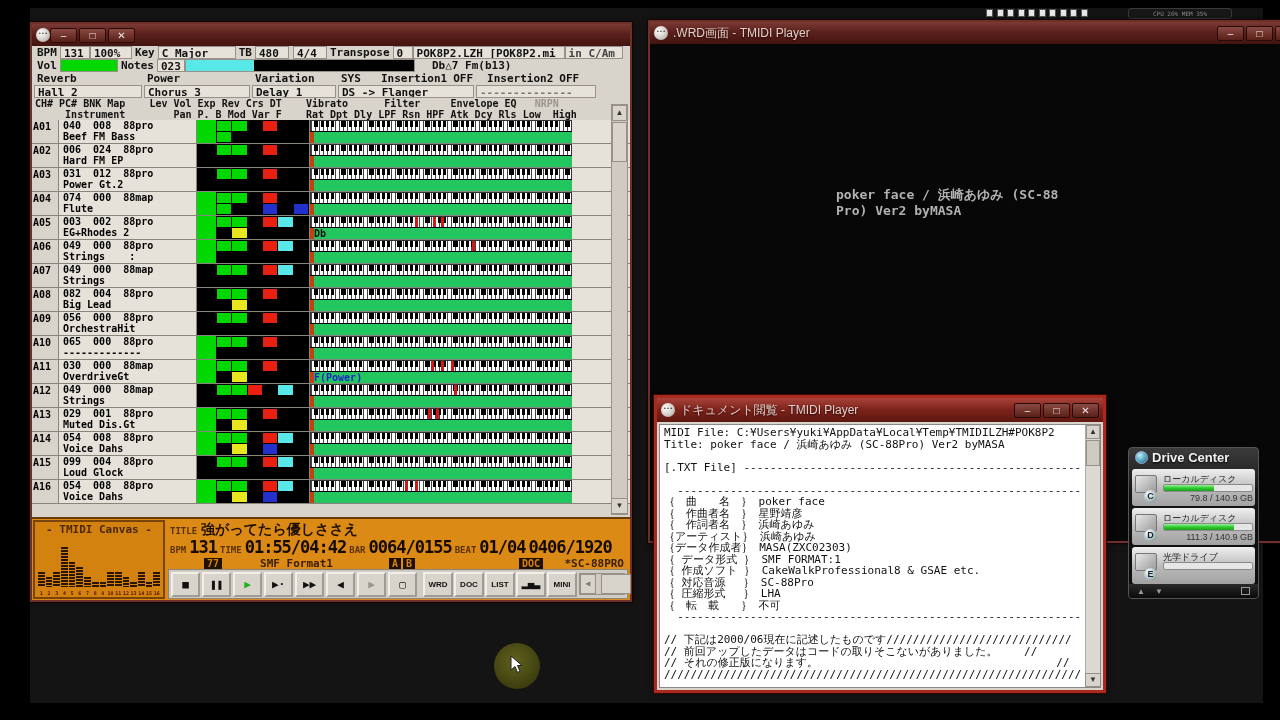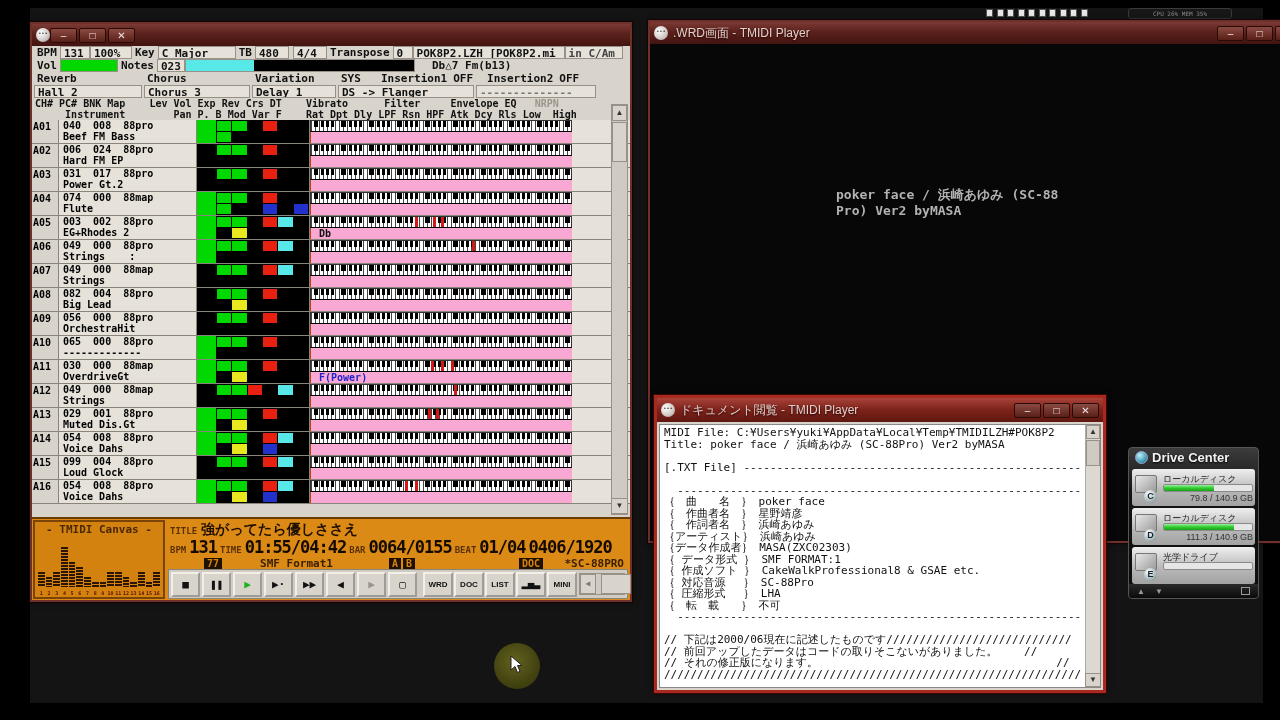--- a/index.html
+++ b/index.html
@@ -45,21 +45,21 @@
   .cell { flex:1; }
   .ch-kb { width:262px; position:relative; }
   .kb { position:relative; height:12px; margin:0; background:#fff; border:1px solid #333; border-bottom:1px solid #000; overflow:hidden;
         background-image:repeating-linear-gradient(90deg,#444 0 1px,transparent 1px 4px); }
   .kb:before { content:""; position:absolute; left:0; top:0; right:0; height:6px;
         background-image:repeating-linear-gradient(90deg,
           transparent 0 2.5px,#000 2.5px 5px,#000 5px 7.5px,transparent 7.5px 10.5px,
           #000 10.5px 13px,transparent 13px 15.5px,#000 15.5px 18px,transparent 18px 20.5px,
           #000 20.5px 23px,transparent 23px 28px); }
   .pk { position:absolute; top:0; bottom:0; width:3px; background:#d41818; }
-  .kb-sub { height:11px; background:#f9a8d4; border-left:1px solid #c2410c; font:bold 10px "DejaVu Sans Mono",monospace; padding-left:8px; line-height:11px; }
+  .kb-sub { height:11px; background:#22c55e; border-left:4px solid #c2410c; font:bold 10px "DejaVu Sans Mono",monospace; padding-left:0; line-height:11px; }
 
   
   .vscroll { position:absolute; right:2px; top:80px; width:17px; bottom:85px; background:#cfcac2; border:1px solid #97918a; }
   .varrow { height:16px; background:#d8d4cc; border:1px solid #97918a; font-size:8px; text-align:center; line-height:14px; color:#333; }
   .vthumb { position:absolute; top:17px; left:0; right:0; height:40px; background:#d8d4cc; border:1px solid #97918a; }
   .varrow.dn { position:absolute; bottom:0; left:-1px; right:-1px; }
 
   
   #orange { position:absolute; left:0; right:0; bottom:0; height:83px; background:#dc8a16; border-top:2px solid #6b3c06; display:flex; }
   #canvasbox { width:132px; margin:1px; background:#d4820f; border:2px solid #7a4408; position:relative; }
@@ -201,21 +201,21 @@
           </span>
         <span class="slabel">Notes</span>
         <span class="sbox" style="width:28px">023</span>
         <span class="meterbox" style="width:230px">
             <span class="fillseg" style="left:0;width:30%;background:#58e8e8"></span>
           </span>
         <span class="slabel" style="margin-left:14px">Db△7 Fm(b13)</span>
       </div>
       <div class="srow">
         <span class="slabel" style="width:110px">Reverb</span>
-        <span class="slabel" style="width:108px">Chorus</span>
+        <span class="slabel" style="width:108px">Power</span>
         <span class="slabel" style="width:86px">Variation</span>
         <span class="slabel" style="width:40px">SYS</span>
         <span class="slabel">Insertion1</span>
         <span class="slabel">OFF</span>
         <span class="slabel" style="margin-left:8px">Insertion2</span>
         <span class="slabel">OFF</span>
       </div>
       <div class="srow">
         <span class="sbox" style="width:108px">Hall 2</span>
         <span class="sbox" style="width:106px;margin-left:2px">Chorus 3</span>
@@ -287,21 +287,21 @@
             </div>
           </div>
           <div class="ch-kb">
             <div class="kb"></div>
             <div class="kb-sub"></div>
           </div>
         </div>
         <div class="ch-row">
           <div class="ch-id">A03</div>
           <div class="ch-info">
-            <div class="ch-prog">031  017  88pro</div>
+            <div class="ch-prog">031  012  88pro</div>
             <div class="ch-name">Power Gt.2</div>
           </div>
           <div class="ch-meters">
             <div class="lev" style="background: rgb(0, 0, 0);"></div>
             <div class="cells">
               <div class="cellrow">
                 <div class="cell" style="background: rgb(0, 216, 0);"></div>
                 <div class="cell" style="background: rgb(0, 216, 0);"></div>
                 <div class="cell" style="background: rgb(0, 0, 0);"></div>
                 <div class="cell" style="background: rgb(232, 32, 18);"></div>

